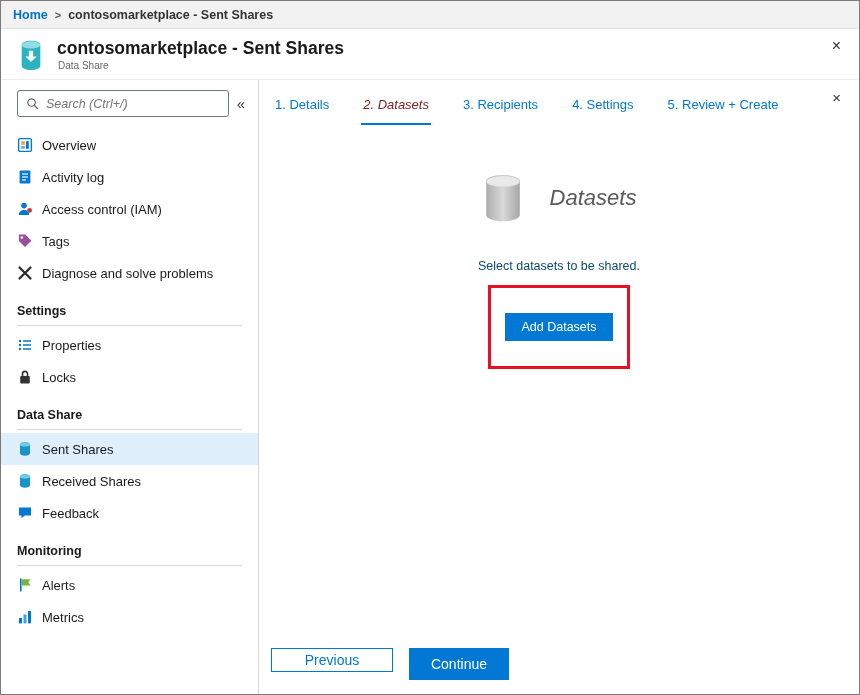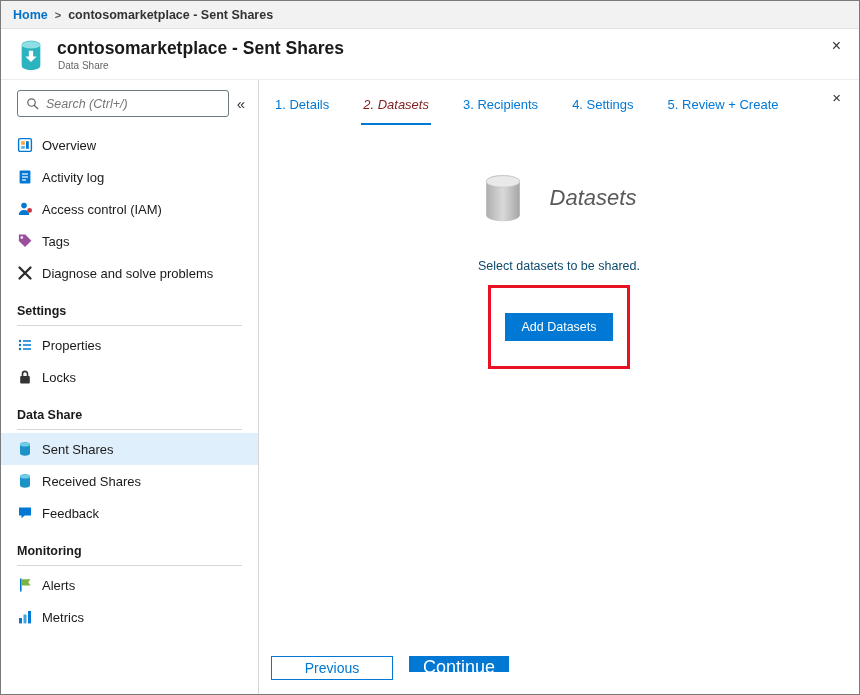--- a/index.html
+++ b/index.html
@@ -63,22 +63,22 @@
   .ds-icon { width: 42px; height: 50px; }
   .ds-title { font-size: 22px; color: #595959; font-weight: 400; }
   .ds-desc { margin-top: 36px; font-size: 12.5px; color: #0c4a6e; }
   .highlight-box { margin-top: 12px; border: 3px solid #e81123; padding: 25px 14px; }
   .add-btn { background: #0078d4; color: #fff; border: 1px solid #0078d4; font-size: 12.5px;
              padding: 6px 15px; cursor: pointer; font-family: inherit; }
 
   .footer { display: flex; gap: 16px; padding: 0 12px 14px 12px; margin-top: auto; }
   .btn-secondary { width: 122px; height: 24px; background: #fff; color: #0078d4;
                    border: 1px solid #0078d4; font-size: 14px; cursor: pointer; font-family: inherit; }
-  .btn-primary { width: 100px; height: 16px; background: #0078d4; color: #fff;
-                 border: 1px solid #0078d4; font-size: 18px; cursor: pointer; font-family: inherit; }
+  .btn-primary { width: 100px; height: 32px; background: #0078d4; color: #fff;
+                 border: 1px solid #0078d4; font-size: 14px; cursor: pointer; font-family: inherit; }
 </style>
 </head>
 <body>
 
 <div class="page">
 
   <div class="breadcrumb-bar">
     <a class="crumb-link">Home</a>
     <span class="breadcrumb-sep">&gt;</span>
     <span>contosomarketplace - Sent Shares</span>

